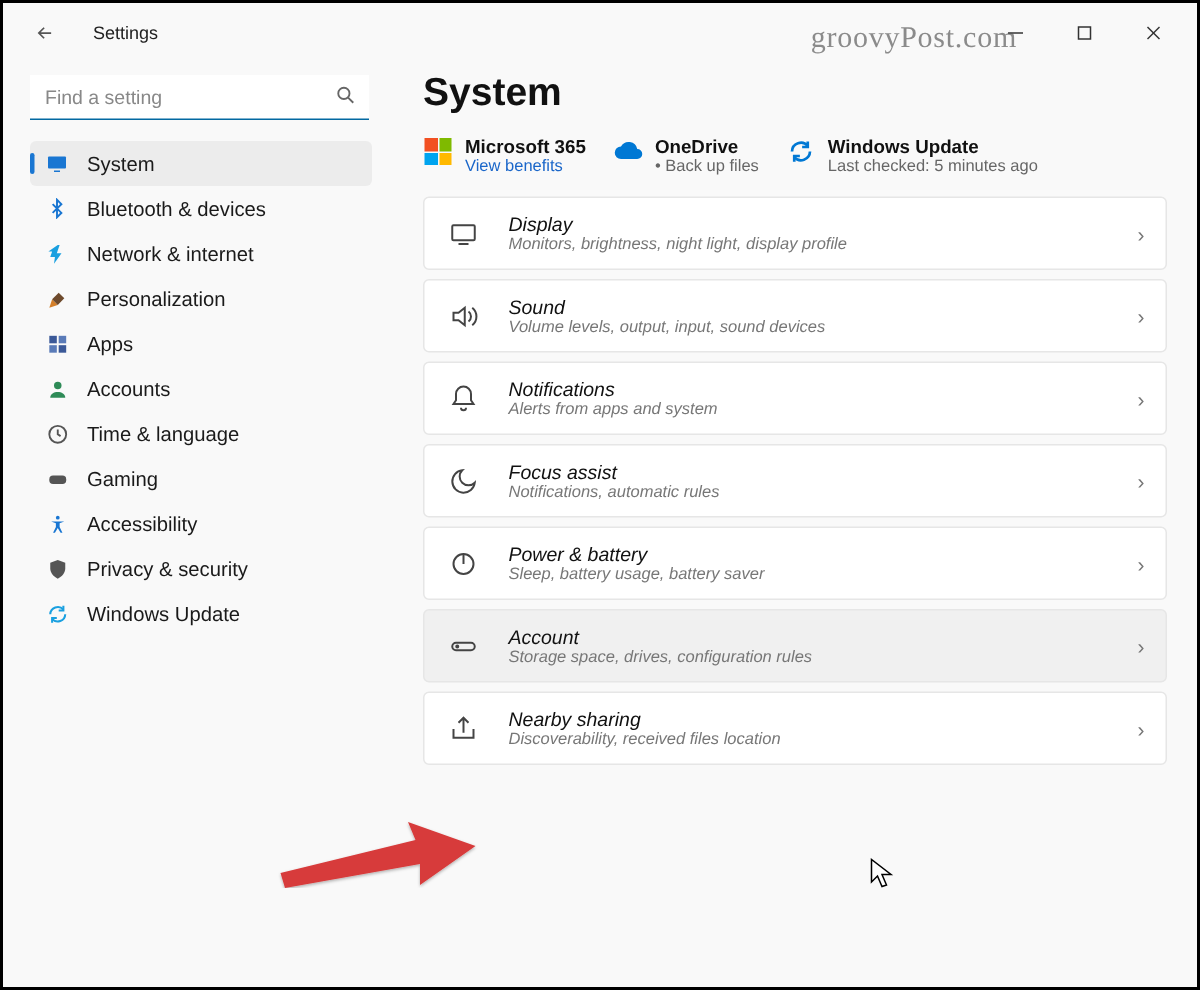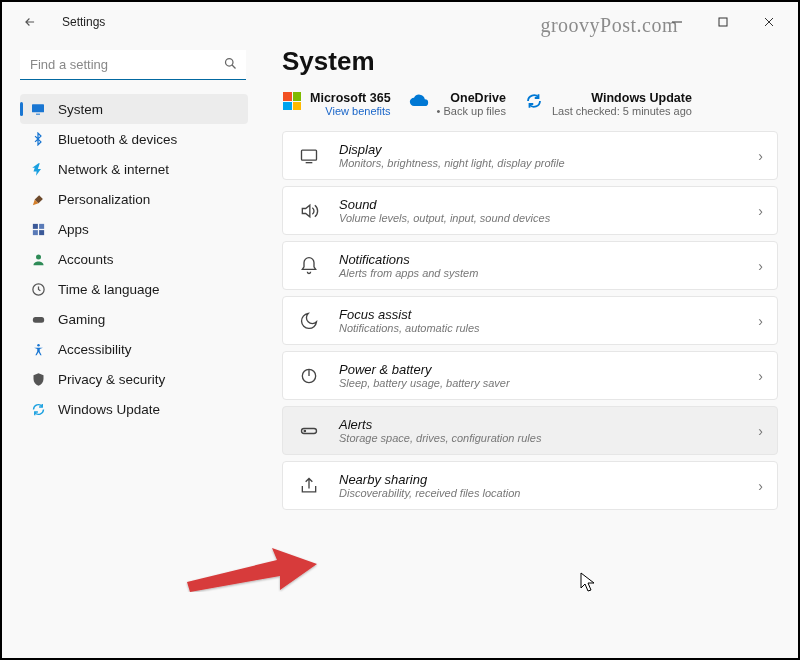--- a/index.html
+++ b/index.html
@@ -26,21 +26,21 @@
   .nav-item.active::before { content:""; position:absolute; left:0px; top:8px; bottom:8px; width:3px; background:#1976d2; border-radius:2px;}
   .nav-ico { width:16px; height:16px; display:flex; align-items:center; justify-content:center; font-size:14px;}
   .main { flex:1; padding: 4px 20px 0 24px; overflow:hidden;}
   .page-title { font-size:26px; font-weight:600; color:#111; margin-bottom: 14px;}
   .device-row { display:flex; align-items:center; gap:16px; margin-bottom: 12px;}
   .device-thumb { width:84px; height:58px; background:linear-gradient(135deg,#0a84d8 0%,#1fa8ff 60%,#0b5e9c 100%); border-radius:6px; border:3px solid #222; position:relative;}
   .device-thumb::after{ content:""; position:absolute; left:38px; top:24px; width:8px; height:8px; background:rgba(255,255,255,0.9);}
   .device-name { font-size:15px; font-weight:600; color:#111;}
   .device-model { font-size:12px; color:#555;}
   .device-rename { font-size:12px; color:#1a66c9;}
-  .svc-row { display:flex; gap:18px; margin-bottom:14px; align-items:flex-start;text-align:right;}
+  .svc-row { display:flex; gap:18px; margin-bottom:14px; align-items:flex-start;}
   .svc { display:flex; gap:8px; align-items:flex-start;}
   .svc-ico { width:20px; height:20px; display:flex; align-items:center; justify-content:center;}
   .svc-title { font-size:12.5px; font-weight:600; color:#111;}
   .svc-sub { font-size:11px; color:#666;}
   .svc-sub.link { color:#1a66c9;}
   .card-list { display:flex; flex-direction:column; gap:6px;}
   .card { background:#fff; border:1px solid #e6e6e6; border-radius:4px; padding: 10px 14px; display:flex; align-items:center; gap:18px;}
   .card.hover { background:#f0f0f0;}
   .card-ico { width:24px; height:24px; display:flex; align-items:center; justify-content:center; color:#444;}
   .card-body { flex:1;font-style:italic;}
@@ -311,21 +311,21 @@
       </div>
 
       <div class="card hover">
         <span class="card-ico">
             <svg width="20" height="20" viewBox="0 0 24 24" fill="none" stroke="#444" stroke-width="1.6">
               <rect x="3" y="9" width="18" height="6" rx="3"></rect>
               <circle cx="7" cy="12" r="0.8" fill="#444"></circle>
             </svg>
           </span>
         <div class="card-body">
-          <div class="card-title">Alerts</div>
+          <div class="card-title">Account</div>
           <div class="card-sub">Storage space, drives, configuration rules</div>
         </div>
         <span class="chev">›</span>
       </div>
 
       <div class="card">
         <span class="card-ico">
             <svg width="20" height="20" viewBox="0 0 24 24" fill="none" stroke="#444" stroke-width="1.6">
               <path d="M4 12v7h16v-7M12 3v12M8 7l4-4 4 4"></path>
             </svg>

